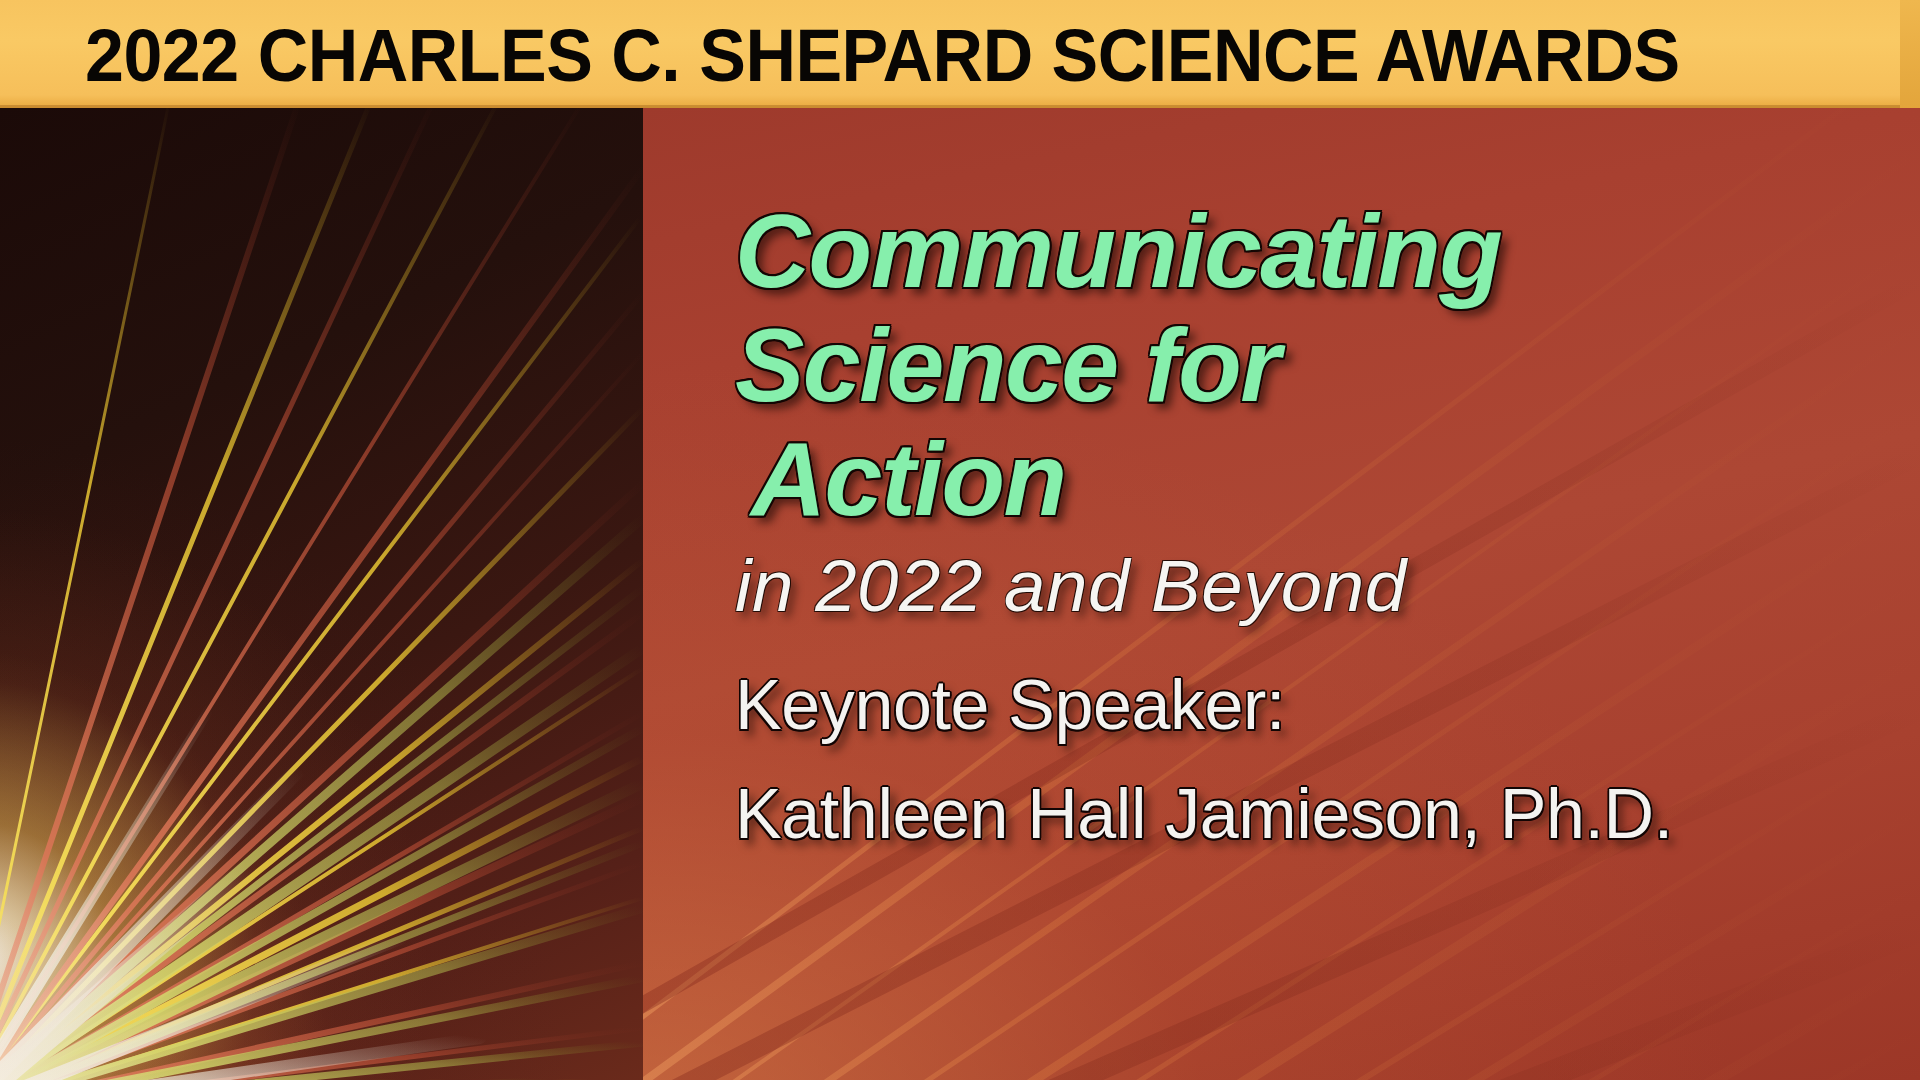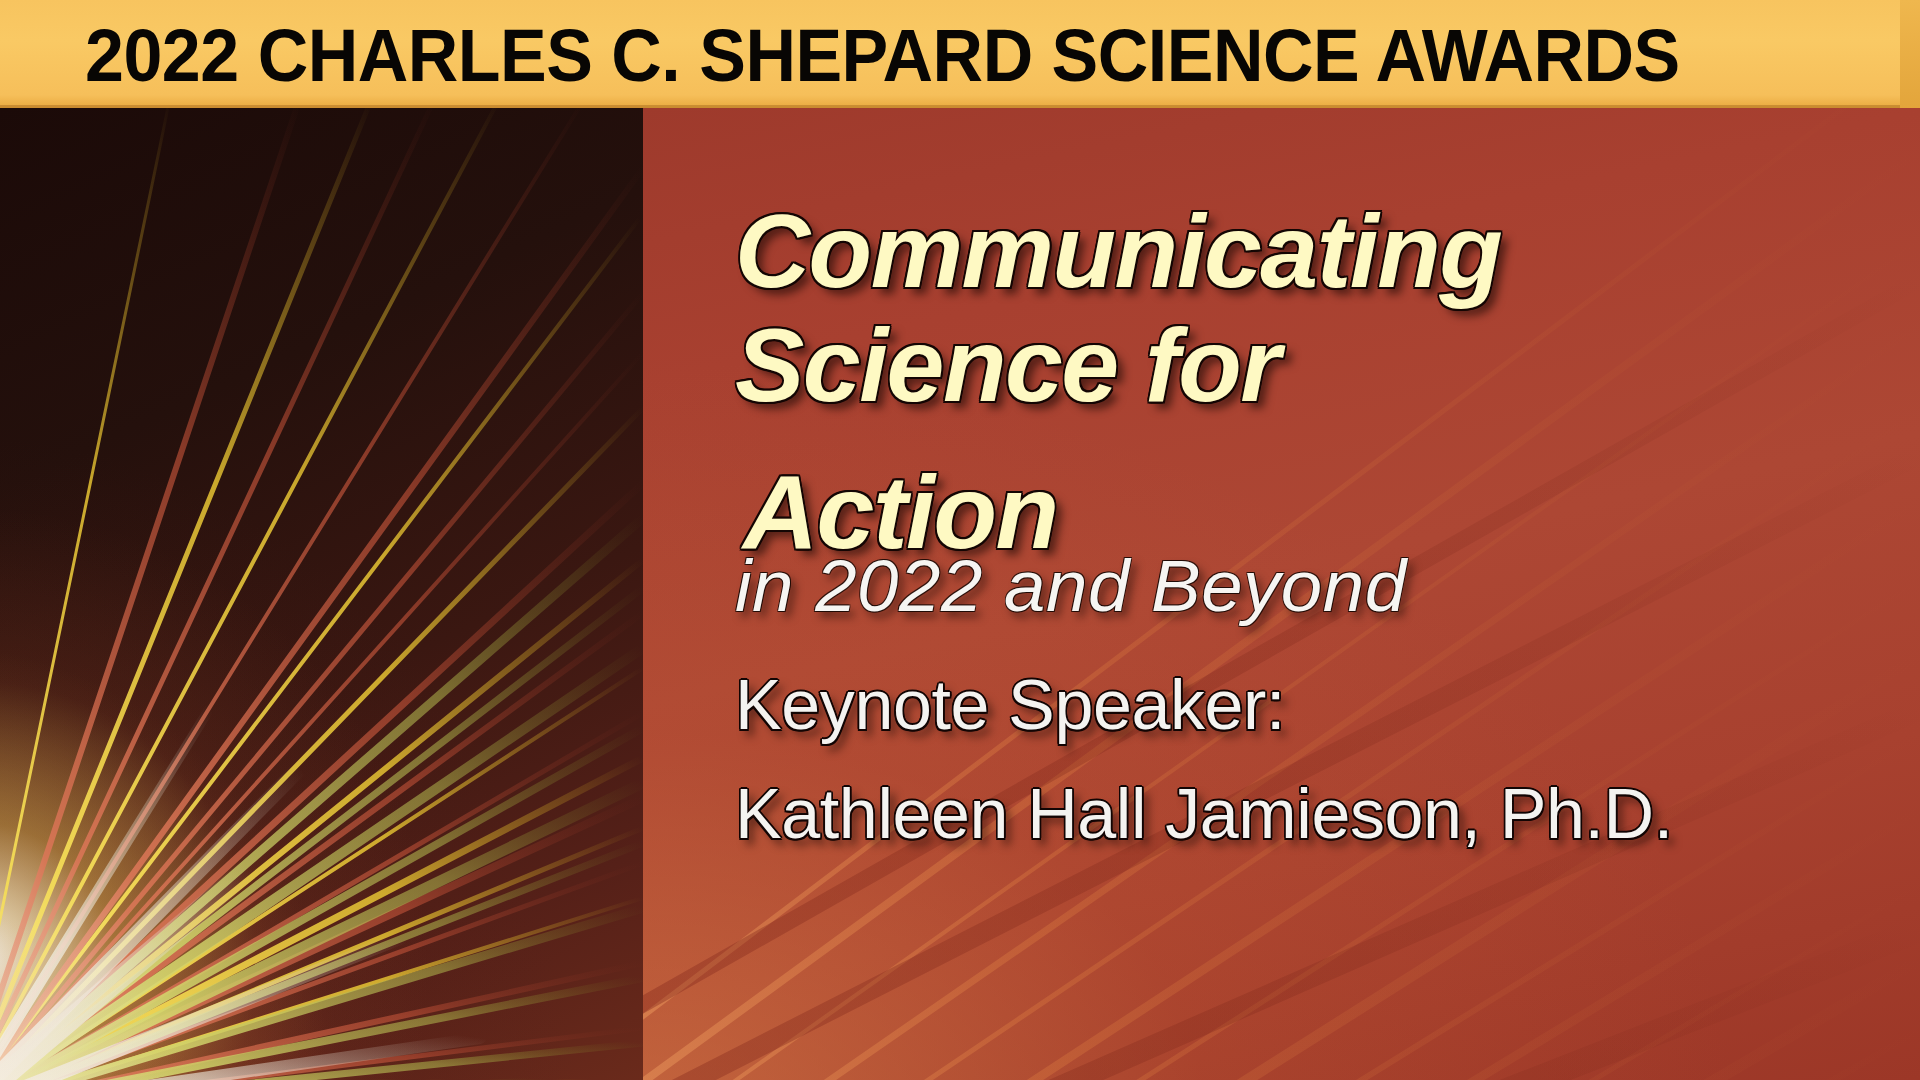--- a/index.html
+++ b/index.html
@@ -90,31 +90,31 @@
     z-index:30;
   }
   .tline { position:absolute; white-space:nowrap; color:#F2F2F0; }
 
   .title-line {
     font-weight:700;
     font-style:italic;
     font-size:104px;
     line-height:104px;
     letter-spacing:-1.5px;
-    color:#fef9c3;
+    color:#86efac;
     text-shadow:
       -1.6px -1.6px 0 #140604, 1.6px -1.6px 0 #140604,
       -1.6px  1.6px 0 #140604, 1.6px  1.6px 0 #140604,
        0 -1.8px 0 #140604, 0 1.8px 0 #140604,
       -1.8px 0 0 #140604, 1.8px 0 0 #140604,
        7px 7px 9px rgba(26,8,5,.60);
   }
   #title-1 { left:0;   top:91px;  }
   #title-2 { left:0;   top:205px; }
-  #title-3 { left:8px;   top:319px;margin-top:33px; }
+  #title-3 { left:16px;   top:319px; }
 
   #subtitle {
     left:0; top:441px;
     font-style:italic;
     font-weight:400;
     font-size:73px;
     line-height:73px;
     letter-spacing:0.5px;
     color:#F6F5F2;
     transform:scaleX(1.02);

